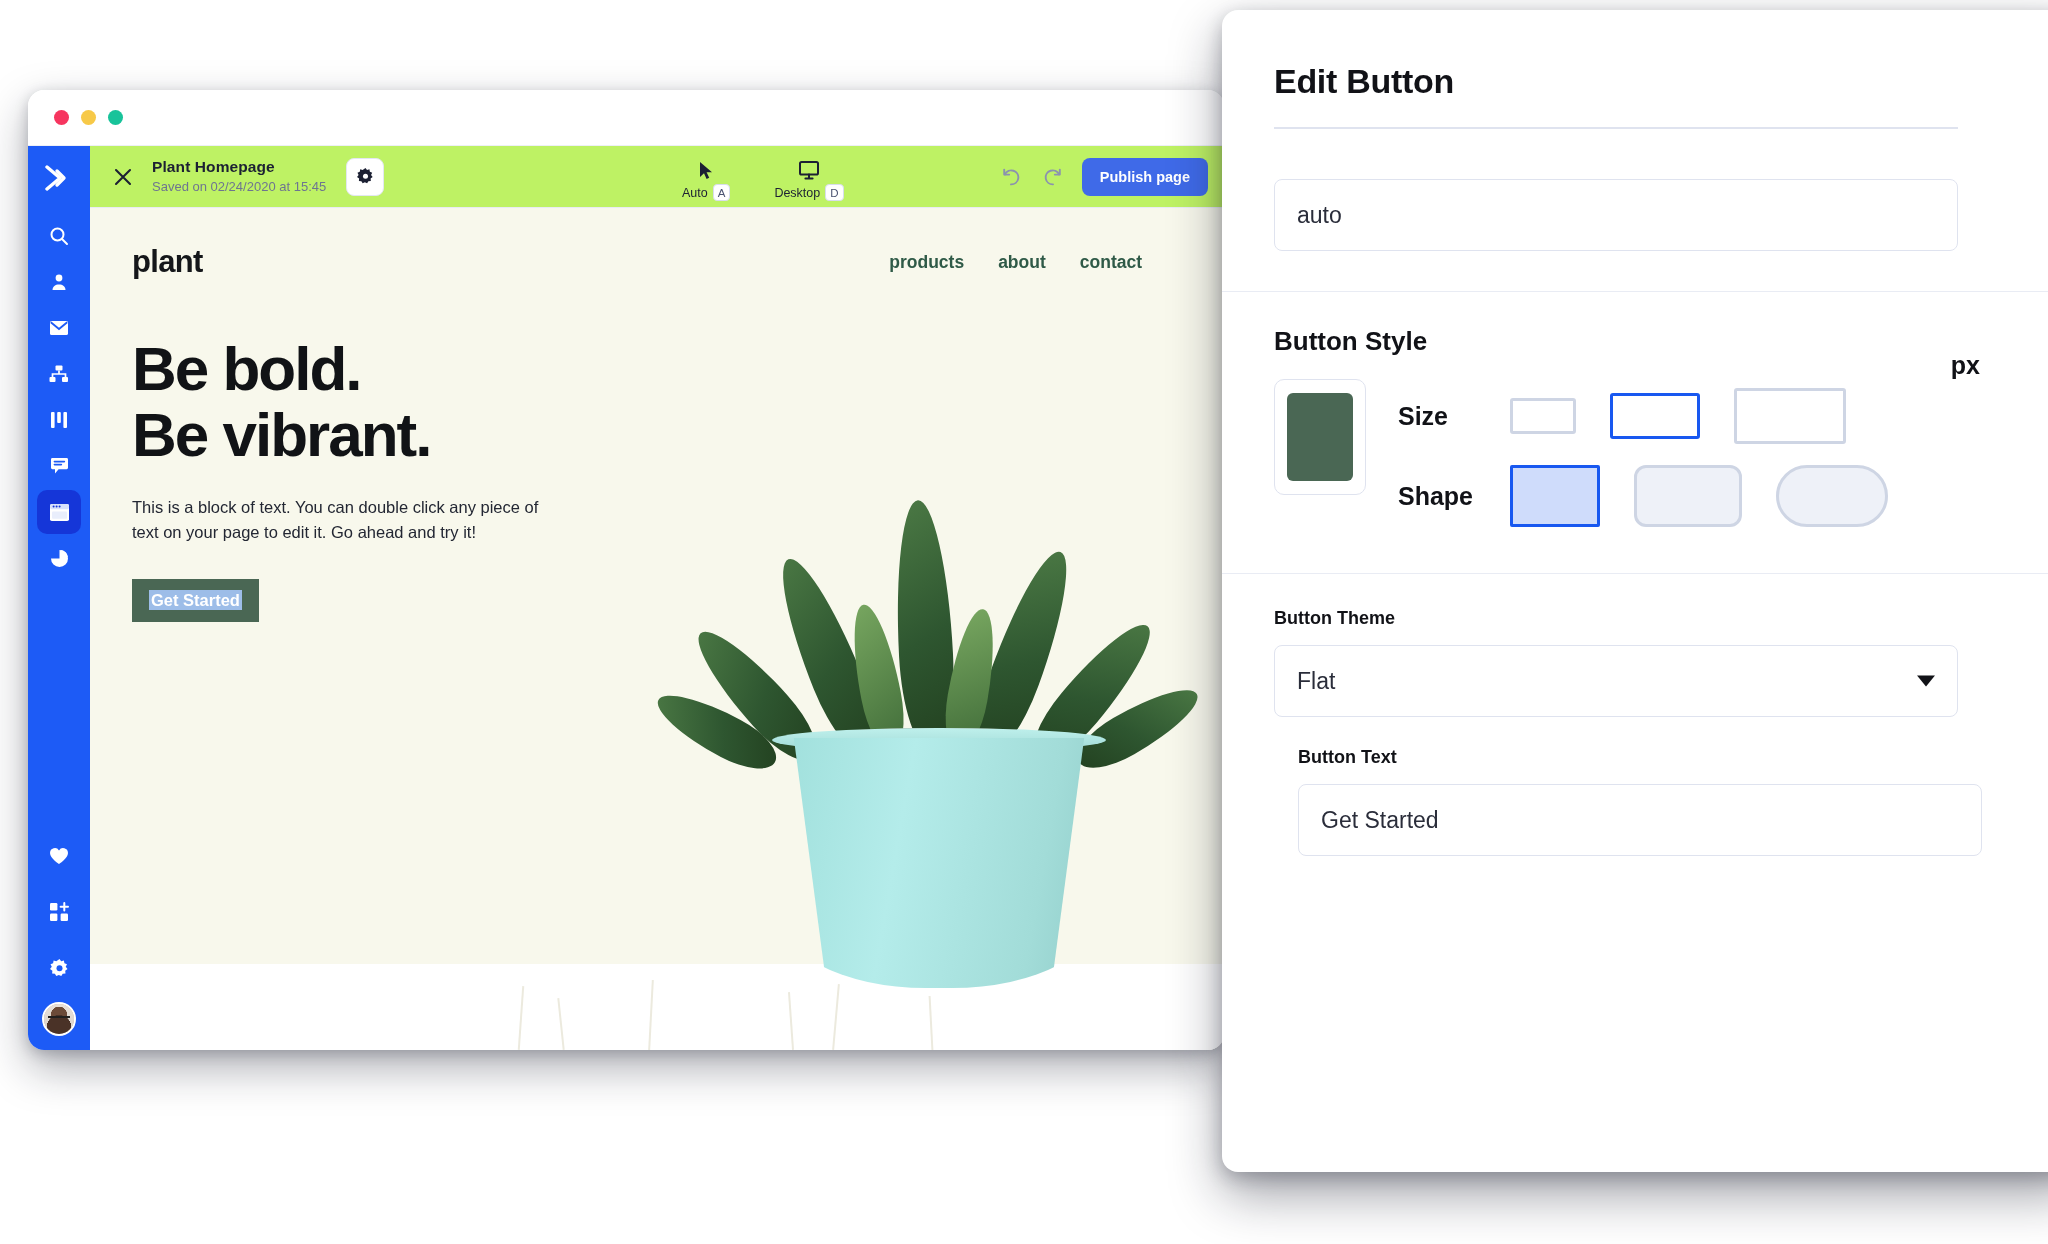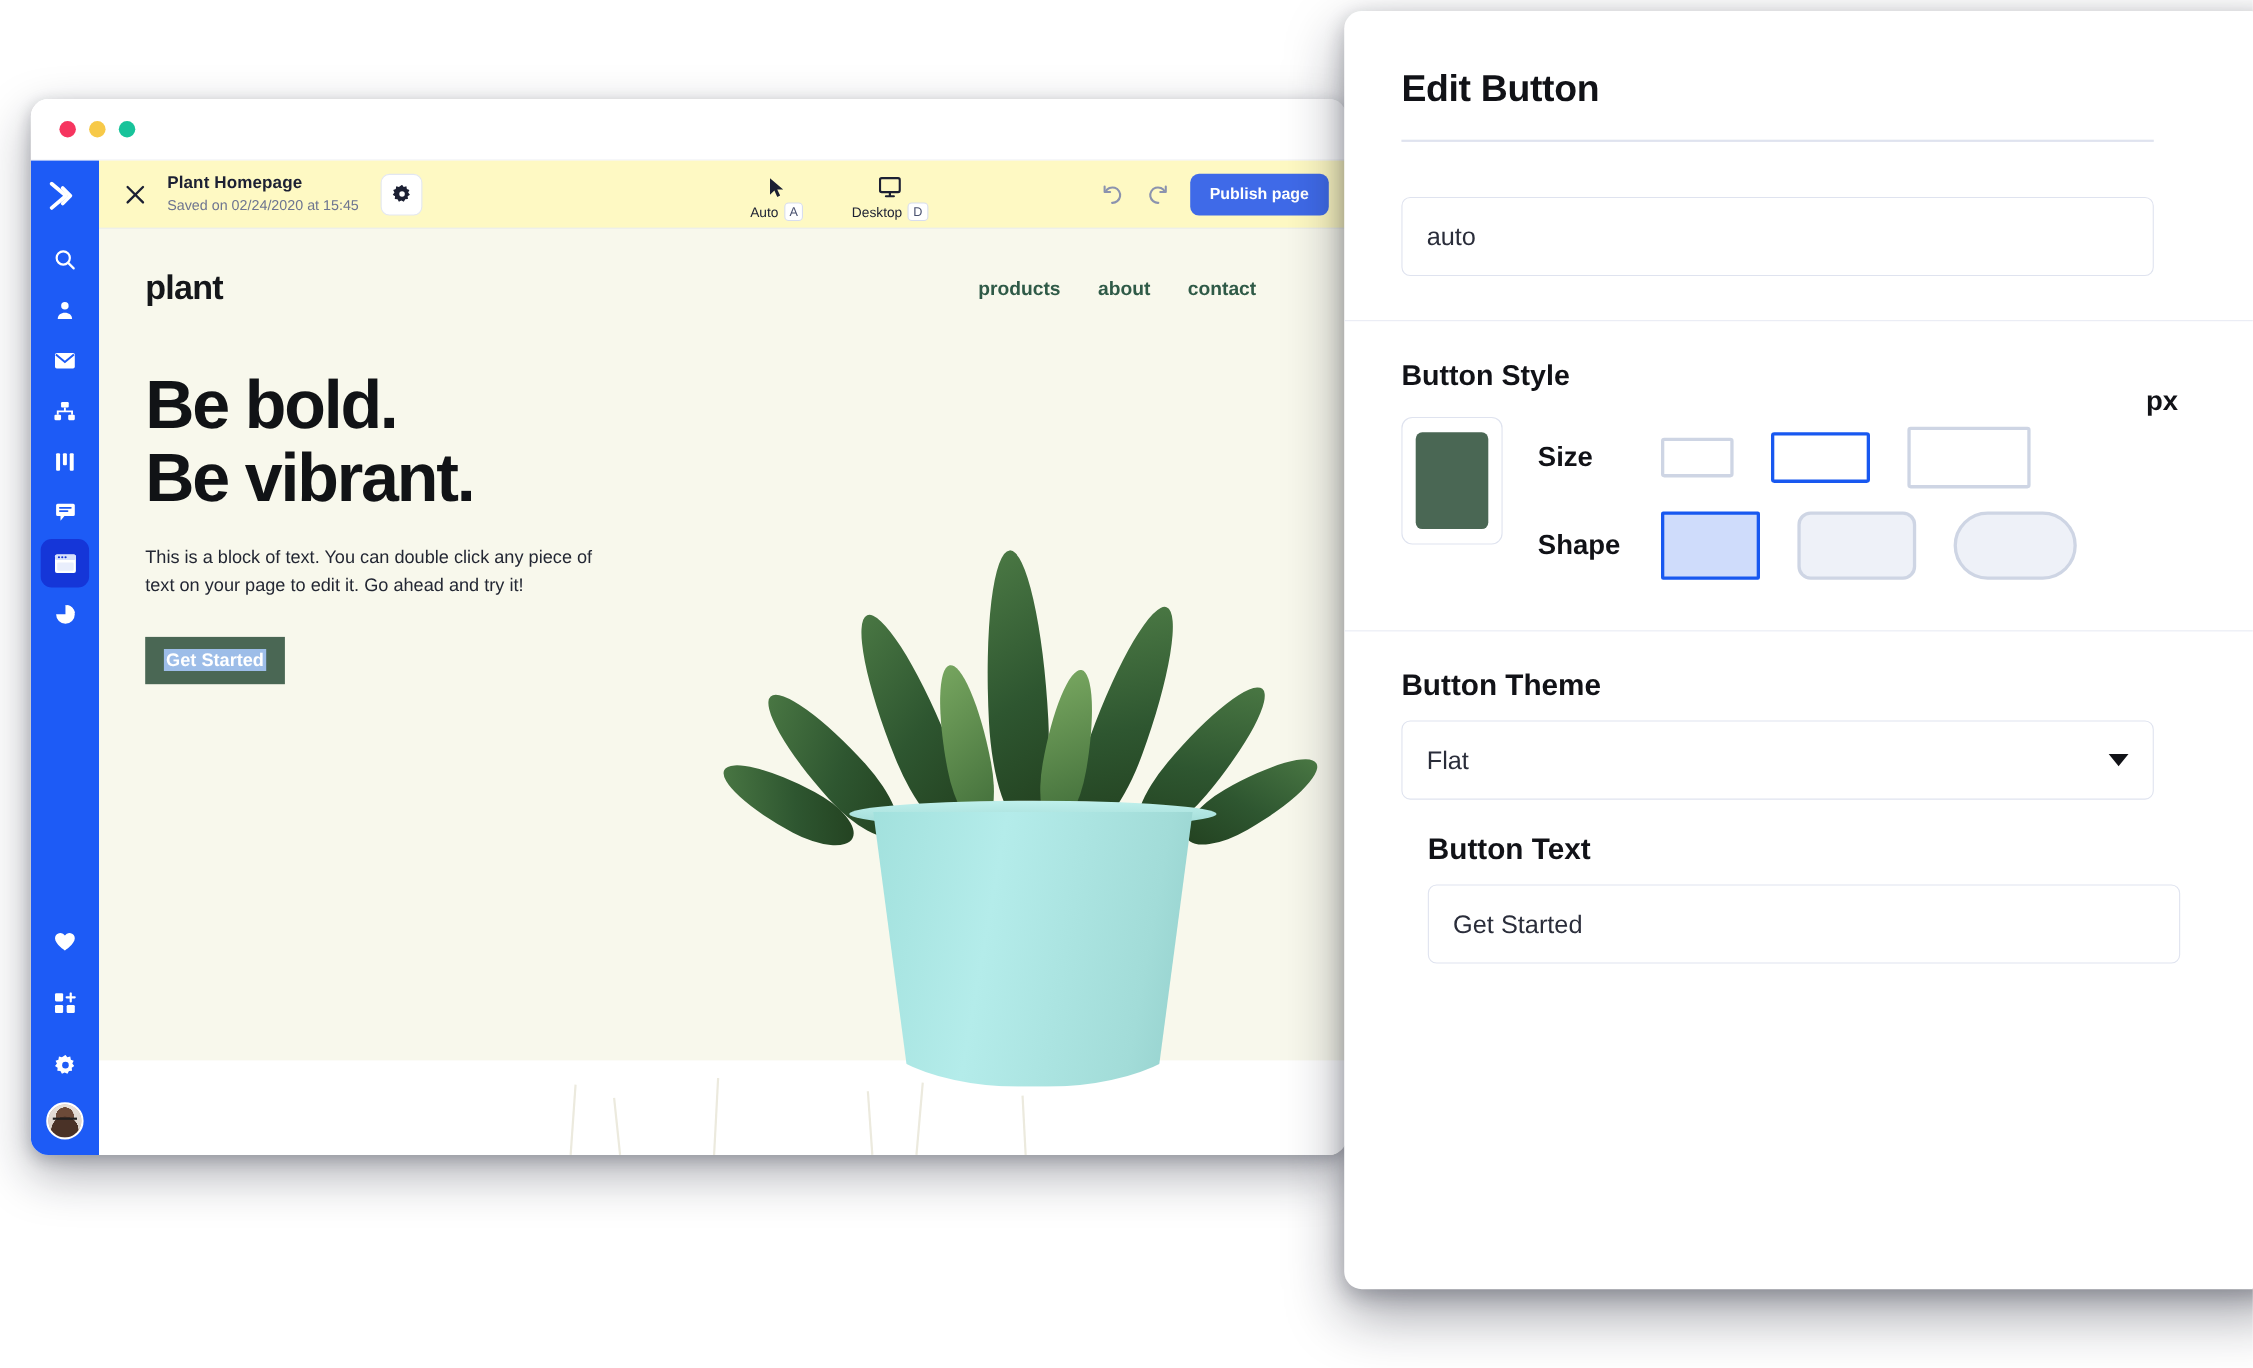--- a/index.html
+++ b/index.html
@@ -53,21 +53,21 @@
   .avatar .face { position:absolute; inset:0; background:
       radial-gradient(circle at 50% 78%, #4a3227 0 44%, transparent 45%),
       radial-gradient(circle at 50% 36%, #6b4a38 0 33%, transparent 34%),
       linear-gradient(#e8e1da,#d8d0c8); }
   .avatar .glasses { position:absolute; top:12px; left:4px; right:4px; height:5px;
       border-top:2px solid #22201f; }
 
   
   .editor { flex:1 1 auto; display:flex; flex-direction:column; min-width:0; }
   .toolbar {
-    height: 62px; background:#fef9c3; border-bottom:1px solid #e8ebf3;
+    height: 62px; background:#bef264; border-bottom:1px solid #e8ebf3;
     display:flex; align-items:center; padding: 0 16px 0 18px; position:relative;
   }
   .x-btn { width:30px; height:30px; display:flex; align-items:center; justify-content:center; color:#1c2033; }
   .page-meta { margin-left: 14px; line-height:1.22; }
   .page-title { font-size:15.5px; font-weight:700; color:#1c2033; letter-spacing:.1px; }
   .page-sub { font-size:13px; color:#6e7590; margin-top:2px; }
   .gear-btn {
     margin-left: 20px; width:38px; height:38px; border:1px solid #e3e7f1; border-radius:8px;
     background:#fff; display:flex; align-items:center; justify-content:center; color:#1c2033;
   }
@@ -121,21 +121,21 @@
     background:#fff; border-radius:16px;
     box-shadow: 0 22px 52px rgba(18,20,38,.40), 0 6px 18px rgba(18,20,38,.24);
     overflow:hidden;
   }
   .panel-inner { padding: 52px 44px 0 52px; }
   .panel-title { font-size:34px; font-weight:700; color:#111217; letter-spacing:-.3px; }
   .rule { height:2px; background:#dfe3ef; margin: 26px 0 0 0; width: 684px; }
   .sect { padding-top: 34px; }
   .sect-divider { height:1px; background:#e9ecf4; margin-top:40px; width:100%; margin-left:-52px; padding-right:0; }
   .fld-label { font-size:26px; font-weight:700; color:#111217; }
-  .fld-label.lg { font-size:27px; }
+  .fld-label.lg { font-size:18px; }
   .input-box {
     margin-top:16px; height:72px; border:1px solid #dfe3ef; border-radius:8px;
     display:flex; align-items:center; padding: 0 22px; width:684px; background:#fff;
     font-size:23px; color:#2a2d3a;
   }
   .select-box { position:relative; }
   .select-box .caret { position:absolute; right:22px; top:50%; transform:translateY(-50%);
     width:0; height:0; border-left:9px solid transparent; border-right:9px solid transparent; border-top:11px solid #111217; }
 
   .style-row { display:flex; align-items:flex-start; margin-top:22px; }

